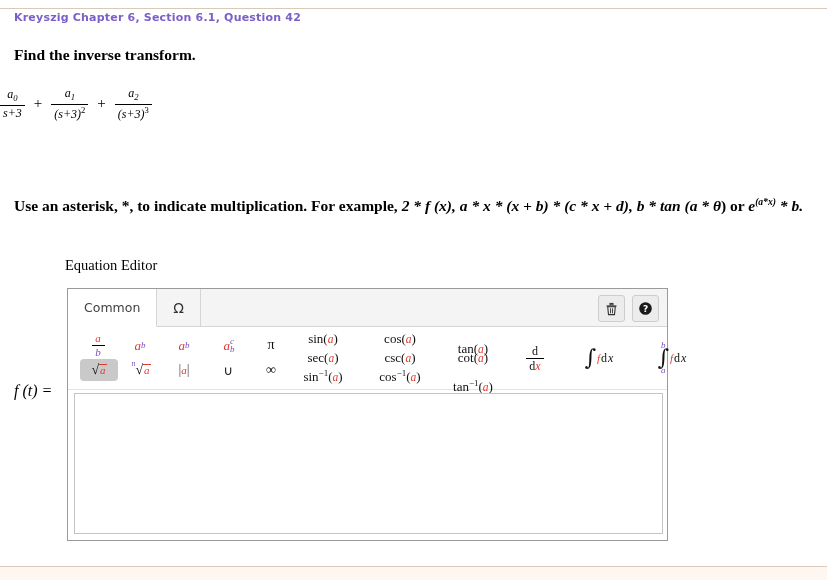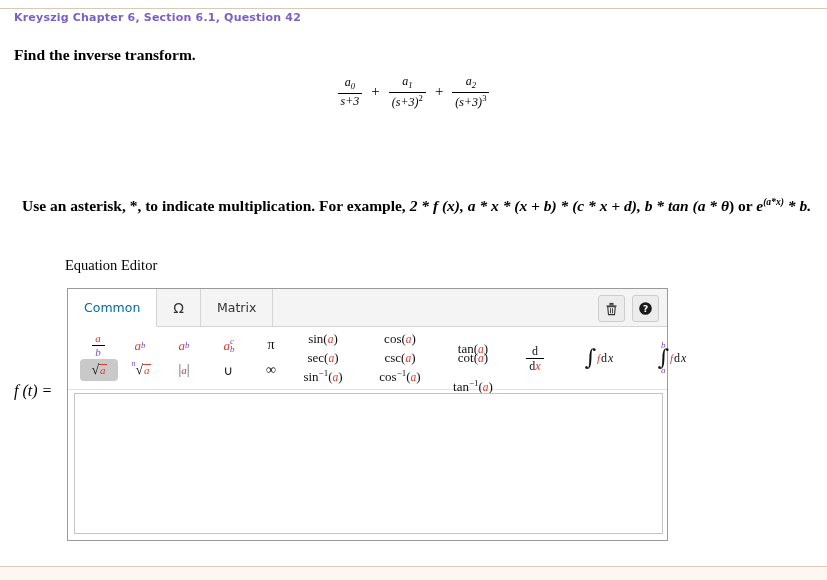--- a/index.html
+++ b/index.html
@@ -54,35 +54,34 @@
     white-space: nowrap;
   }
   .prompt-line {
     position: absolute;
     font-size: 15.5px;
     white-space: nowrap;
     font-weight: bold;
   }
   #prompt-find { left: 14px; top: 46px; }
   #prompt-enclose { left: 14px; top: 150px; }
-  #prompt-asterisk { left: 14px; top: 196px; margin-left: 8px; }
+  #prompt-asterisk { left: 14px; top: 196px; }
 
   .mi { font-style: italic; }
   .sup-inline {
     font-size: 0.62em;
     vertical-align: super;
     font-style: italic;
   }
 
   
   .display-eq {
     position: absolute;
-    left: 0; top: 74px;
-    width: 827px;
-    text-align: center;
+    left: 0; top: 86px;
+    width: 827px;
     font-size: 14px;
   }
   .eqrow {
     display: inline-flex;
     align-items: center;
     gap: 9px;
   }
   .frac {
     display: inline-flex;
     flex-direction: column;
@@ -148,21 +147,21 @@
     font-family: "DejaVu Sans", "Liberation Sans", sans-serif;
     font-size: 12.5px;
     color: #333;
     border-right: 1px solid #d5d5d5;
     background: #f4f4f4;
     cursor: pointer;
     box-sizing: border-box;
   }
   .tab.active {
     background: #ffffff;
-    color: #0369a1;
+    color: #404040;
     border-bottom: 1px solid #ffffff;
     margin-bottom: -1px;
   }
   .tab-omega { font-family: "DejaVu Sans", "Liberation Sans", sans-serif; font-size: 14px; }
   .tab-spacer {
     flex: 1;
     border-right: none;
   }
   .tool-btns {
     position: absolute;
@@ -296,23 +295,20 @@
 
   <div class="editor-panel">
 
     <div class="tabbar">
       <div class="tab active">
         <span>Common</span>
       </div>
       <div class="tab tab-omega">
         <span>Ω</span>
       </div>
-      <div class="tab">
-        <span>Matrix</span>
-      </div>
       <div class="tab tab-spacer"></div>
 
       <div class="tool-btns">
         <div class="tool-btn">
           <span>
             <svg width="13" height="14" viewBox="0 0 13 14">
               <rect x="1.5" y="3.4" width="10" height="1.2" fill="#333"></rect>
               <rect x="5" y="1.4" width="3" height="1.4" fill="none" stroke="#333" stroke-width="1"></rect>
               <path d="M2.7 4.8 L3.5 12.6 L9.5 12.6 L10.3 4.8 Z" fill="none" stroke="#333" stroke-width="1.1"></path>
               <rect x="5" y="6.3" width="0.9" height="5" fill="#333"></rect>

